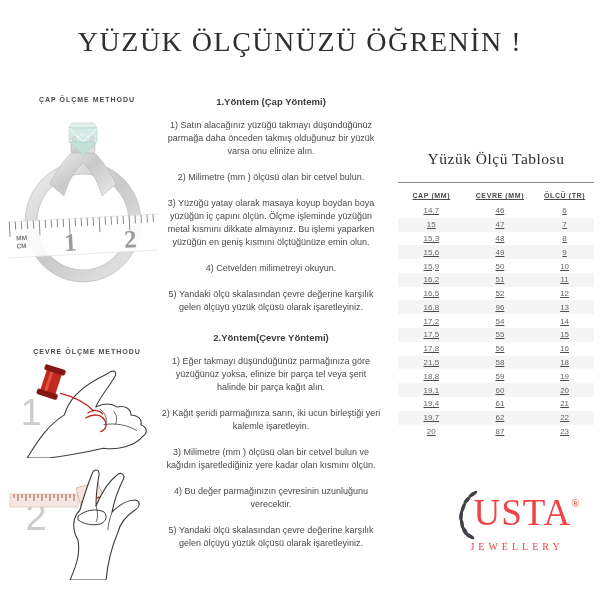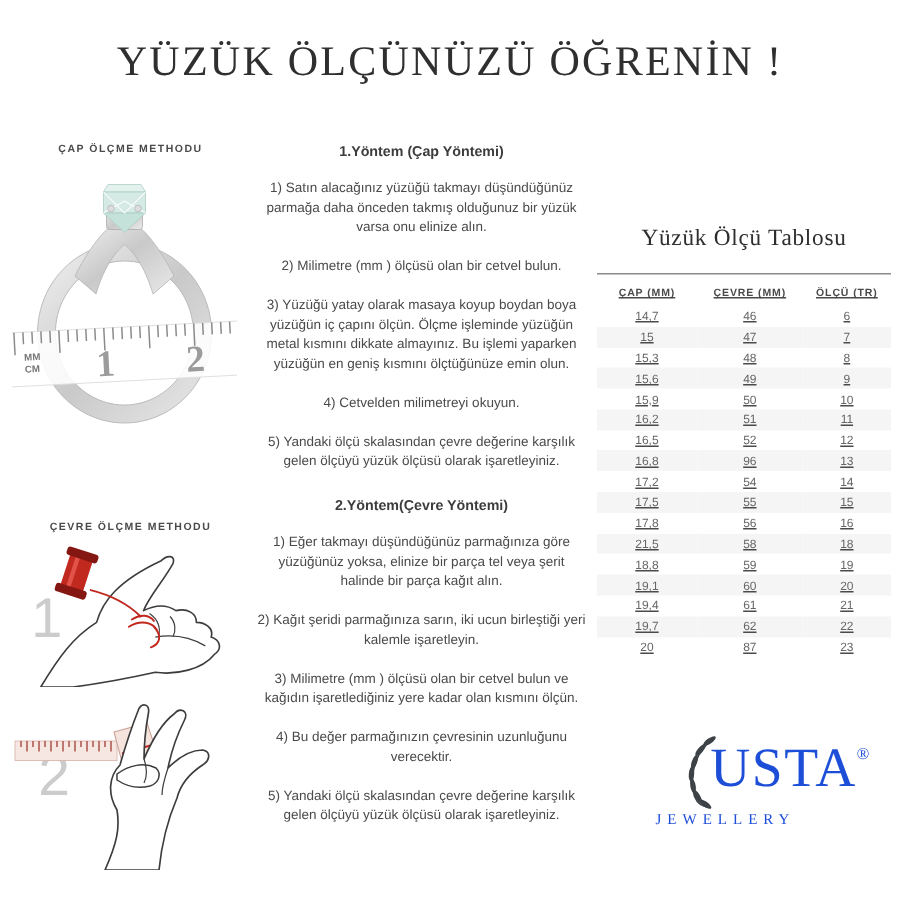--- a/index.html
+++ b/index.html
@@ -15,42 +15,42 @@
   .method-label{position:absolute;width:100%;text-align:center;
     font-size:7px;font-weight:bold;letter-spacing:1px;color:#4a4a4a;}
   .label-cap{top:0;}
   .label-cevre{top:252px;}
   .fig{position:absolute;left:0;}
   .fig-ring{top:26px;}
   .fig-hand1{top:268px;}
   .fig-hand2{top:364px;}
 
   
-  .col-mid{position:absolute;left:170px;top:96px;width:222px;text-align:center;}
+  .col-mid{position:absolute;left:160px;top:96px;width:222px;text-align:center;}
   .method-heading{font-size:9.5px;font-weight:bold;color:#3c3c3c;margin:0 0 12px 0;}
   .method-heading2{margin-top:17px;}
   .col-mid p{font-size:9px;line-height:1.45;margin:0 0 13px 0;color:#4a4a4a;text-align:center;}
 
   
   .col-right{position:absolute;left:398px;top:150px;width:196px;}
   .table-title{font-family:"Liberation Serif",serif;font-size:15.5px;color:#2e2e2e;
     text-align:center;letter-spacing:0.5px;}
   .table-rule{border:none;border-top:1px solid #8a8a8a;margin:14px 0 0 0;}
   table.size-table{width:100%;border-collapse:collapse;margin-top:2px;text-decoration:underline;}
   .size-table th{font-size:7px;font-weight:bold;letter-spacing:0.6px;color:#4a4a4a;
     padding:7px 0 5px 0;text-align:center;}
   .size-table td{font-size:8px;color:#666;padding:2.4px 0;text-align:center;}
   .size-table th:nth-child(1),.size-table td:nth-child(1){width:34%;}
   .size-table th:nth-child(2),.size-table td:nth-child(2){width:36%;}
   .size-table th:nth-child(3),.size-table td:nth-child(3){width:30%;}
   .size-table tbody tr:nth-child(even){background:#f5f5f5;}
 
   
-  .logo{position:absolute;left:437px;top:486px;width:160px;text-align:left;
-    color:#1d4ed8;}
+  .logo{position:absolute;left:437px;top:486px;width:160px;text-align:center;
+    color:#ef4444;}
   .logo-row{display:flex;align-items:center;justify-content:center;}
   .logo-wreath{margin-right:-7px;position:relative;top:2px;}
   .logo-word{font-family:"Liberation Serif",serif;font-size:37px;letter-spacing:1px;
     line-height:1;}
   .logo-reg{font-size:11px;vertical-align:18px;letter-spacing:0;}
   .logo-sub{font-size:10px;letter-spacing:4px;margin-top:3px;font-family:"Liberation Serif",serif;}
 </style>
 </head>
 <body>
 

